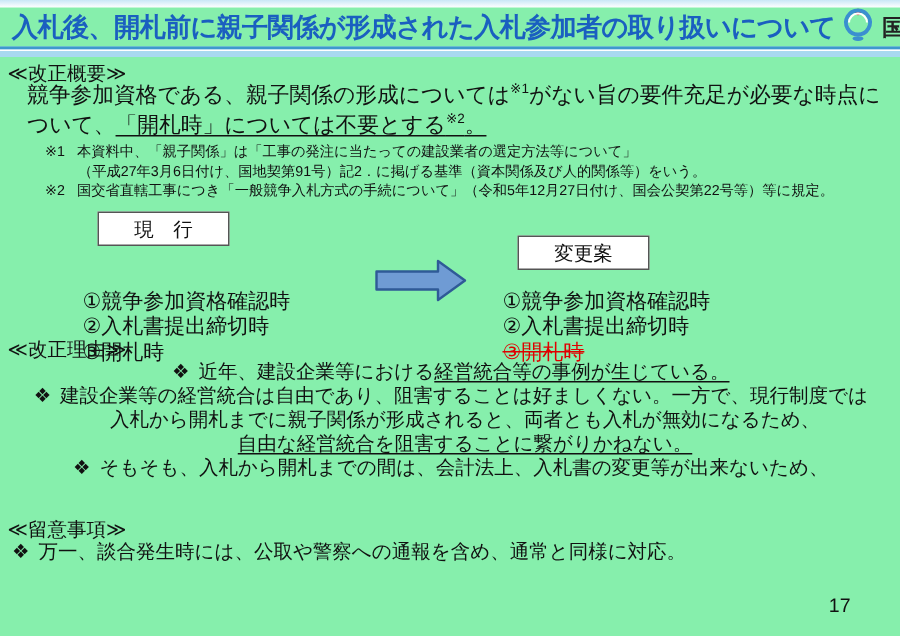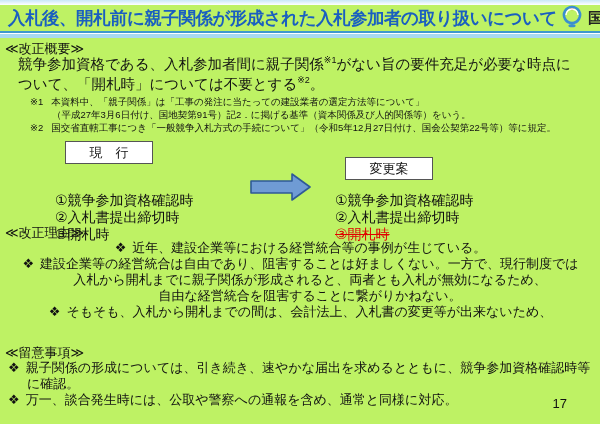--- a/index.html
+++ b/index.html
@@ -2,21 +2,21 @@
 <html><head>
 <meta charset="utf-8">
 <style>
   * { margin: 0; padding: 0; box-sizing: border-box; }
   html, body { background: #ffffff; }
   body { font-family: "Liberation Sans", "DejaVu Sans", sans-serif; color: #111; }
   .slide {
     position: relative;
     width: 600px;
     height: 424px;
-    background: #bef264;
+    background: #86efac;
     overflow: hidden;
   }
   
   .topband {
     position: absolute; top: 0; left: 0; width: 600px; height: 5px;
     background: linear-gradient(to bottom, #c9e7f6, #ffffff);
   }
   .header {
     position: absolute; top: 5px; left: 8px; width: 588px; height: 26px;
     display: flex; align-items: center;
@@ -38,21 +38,21 @@
 
   
   .sec-head { position: absolute; left: 5px; font-size: 13px; color: #111; }
 
   
   .overview-p {
     position: absolute; left: 18px; top: 54px; width: 575px;
     font-size: 14.5px; line-height: 20px; color: #111;
   }
   sup { font-size: 9px; vertical-align: super; line-height: 0; }
-  .u { text-underline-offset: 2px; }
+  .u { text-decoration: underline; text-underline-offset: 2px; }
 
   .notes { position: absolute; left: 30px; top: 96px; width: 565px; font-size: 9.5px; line-height: 12.5px; color: #111; }
   .note { padding-left: 22px; text-indent: -22px; margin-bottom: 1px; }
   .note .lbl { margin-right: 8px; }
 
   
   .cmp-box {
     position: absolute; width: 88px; height: 23px;
     border: 1px solid #555; background: #fff;
     display: flex; align-items: center; justify-content: center;
@@ -92,21 +92,21 @@
     <div class="ministry">国土交通省</div>
   </div>
 
   <div class="separator">
       <span class="gap"></span>
     </div>
 
   <div class="sec-head" style="top:40px;">≪改正概要≫</div>
 
   <div class="overview-p">
-    <span>競争参加資格である、入札参加者間に親子関係</span><sup>※1</sup><span>がない旨の要件充足が必要な時点に</span><br>
+    <span>競争参加資格である、親子関係の形成については</span><sup>※1</sup><span>がない旨の要件充足が必要な時点に</span><br>
     <span>ついて、</span><span class="u"><span>「開札時」については不要とする</span><sup>※2</sup><span>。</span></span>
   </div>
 
   <div class="notes">
     <div class="note">
       <span class="lbl">※1</span><span>本資料中、「親子関係」は「工事の発注に当たっての建設業者の選定方法等について」</span><br>
       <span>（平成27年3月6日付け、国地契第91号）記2．に掲げる基準（資本関係及び人的関係等）をいう。</span>
     </div>
     <div class="note">
       <span class="lbl">※2</span><span>国交省直轄工事につき「一般競争入札方式の手続について」（令和5年12月27日付け、国会公契第22号等）等に規定。</span>
@@ -150,23 +150,19 @@
     </div>
     <div class="bullet">
       <span class="mk">❖</span><span>そもそも、入札から開札までの間は、会計法上、入札書の変更等が出来ないため、</span><br>
     </div>
   </div>
 
   <div class="sec-head" style="top:344px;">≪留意事項≫</div>
 
   <div class="bullets" style="top:360px;">
     <div class="bullet">
-      <span class="mk">❖</span><span>親子関係の形成については、引き続き、速やかな届出を求めるとともに、競争参加資格確認時等</span><br>
-      <span>に確認。</span>
-    </div>
-    <div class="bullet">
       <span class="mk">❖</span><span>万一、談合発生時には、公取や警察への通報を含め、通常と同様に対応。</span>
     </div>
   </div>
 
   <div class="pagenum">17</div>
 
 </div>
 
 </body></html>

